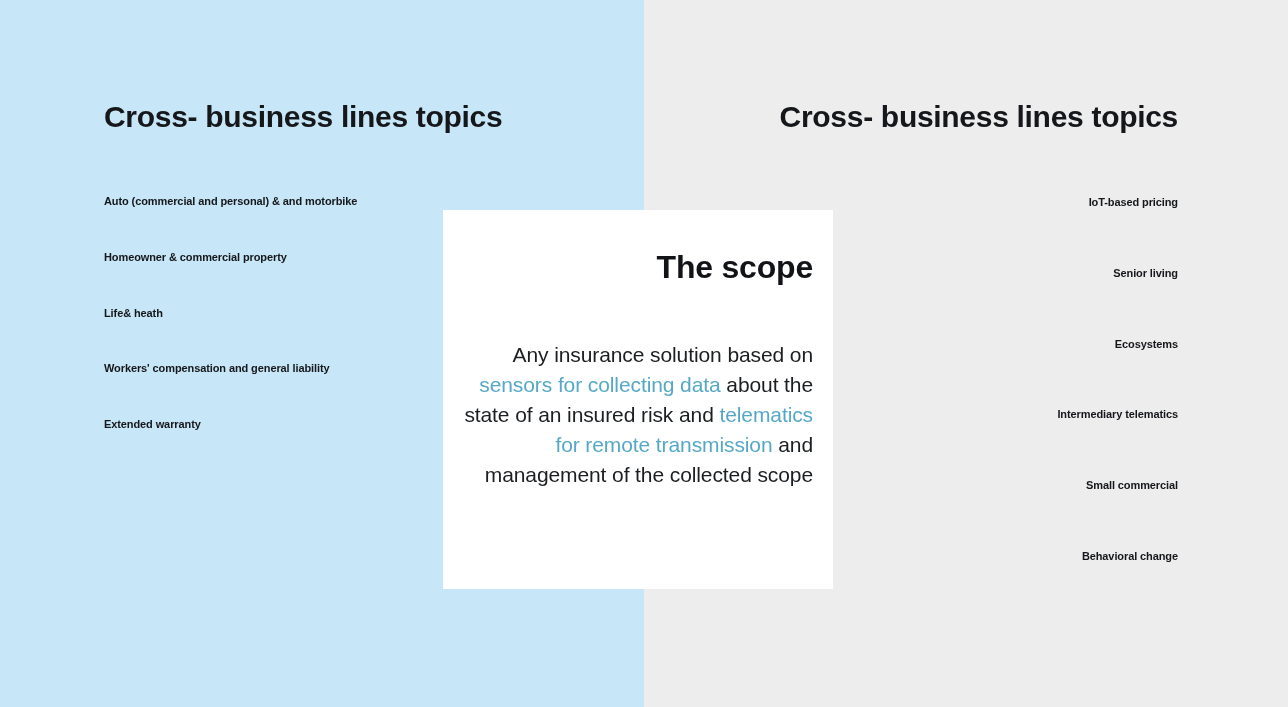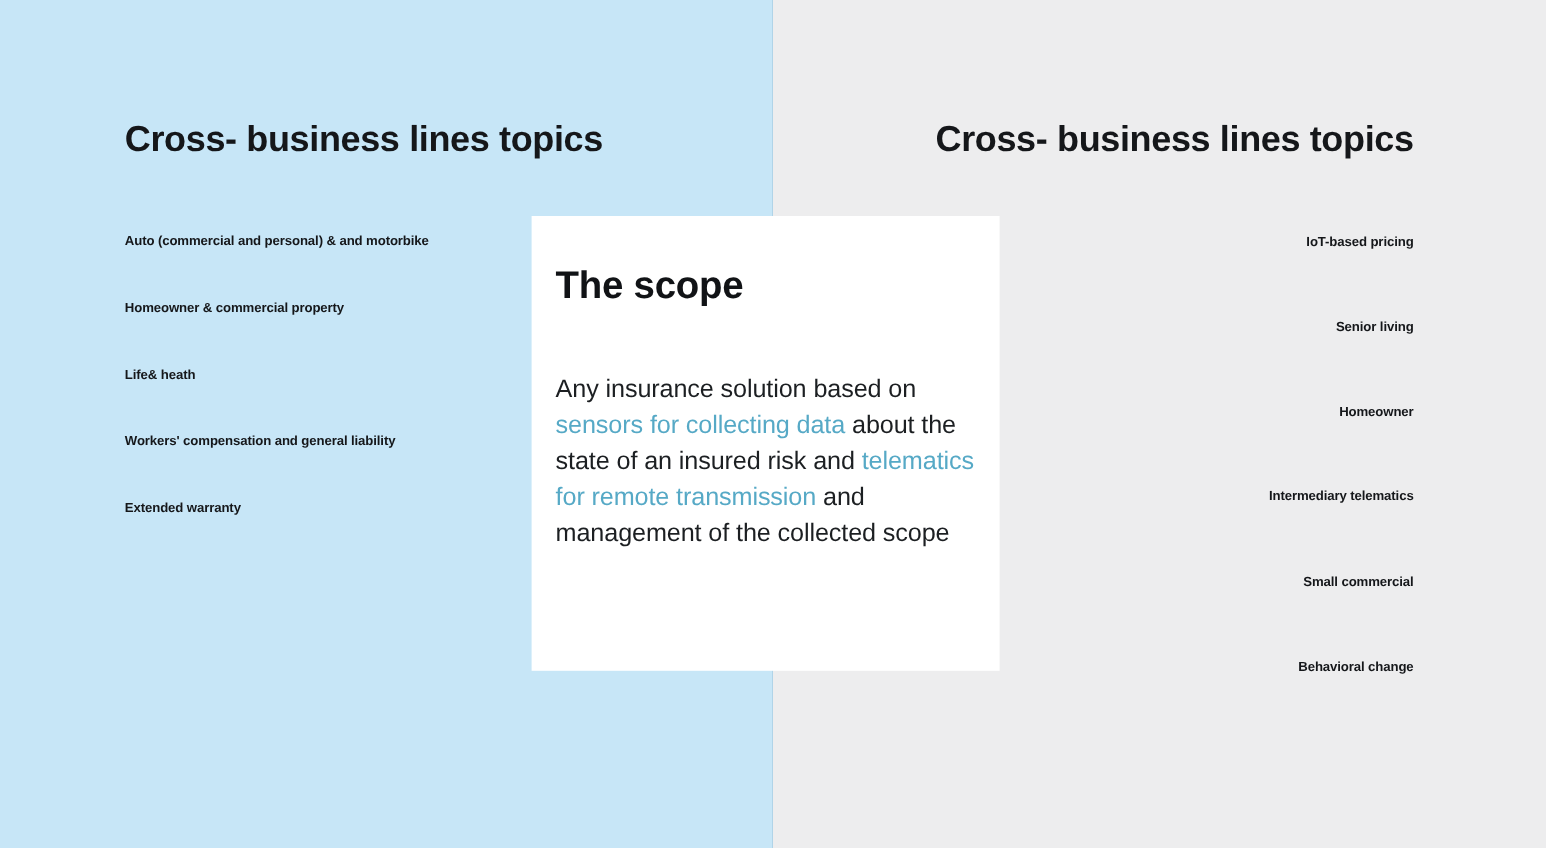--- a/index.html
+++ b/index.html
@@ -85,27 +85,27 @@
   .column-left .item { margin-bottom: 38px; }
   .column-left .item:last-child { margin-bottom: 17px; }
 
   .column-right .item { margin-bottom: 53px; }
   .column-right .item:last-child { margin-bottom: 0; }
 
   
   .scope-card {
     position: absolute;
     left: 443px;
-    top: 180px;
+    top: 210px;
     width: 390px;
     height: 379px;
     background: #ffffff;
     box-sizing: border-box;
     padding: 38px 20px 0 20px;
-    text-align: left;
+    text-align: right;
   }
   .scope-title {
     font-size: 32px;
     font-weight: bold;
     color: #111316;
     letter-spacing: -0.2px;
     margin: 0;
     line-height: 1.2;
   }
   .scope-body {
@@ -137,21 +137,21 @@
       <div class="item">Workers' compensation and general liability</div>
       <div class="item">Extended warranty</div>
     </div>
   </div>
 
   <div class="column column-right">
     <div class="col-title">Cross- business lines topics</div>
     <div class="items">
       <div class="item">IoT-based pricing</div>
       <div class="item">Senior living</div>
-      <div class="item">Homeowner</div>
+      <div class="item">Ecosystems</div>
       <div class="item">Intermediary telematics</div>
       <div class="item">Small commercial</div>
       <div class="item">Behavioral change</div>
     </div>
   </div>
 
   <div class="scope-card">
     <div class="scope-title">The scope</div>
     <div class="scope-body"><span>Any insurance solution based on </span><span class="accent">sensors for collecting data</span><span> about the state of an insured risk and </span><span class="accent">telematics for remote transmission</span><span> and management of the collected scope</span></div>
   </div>

